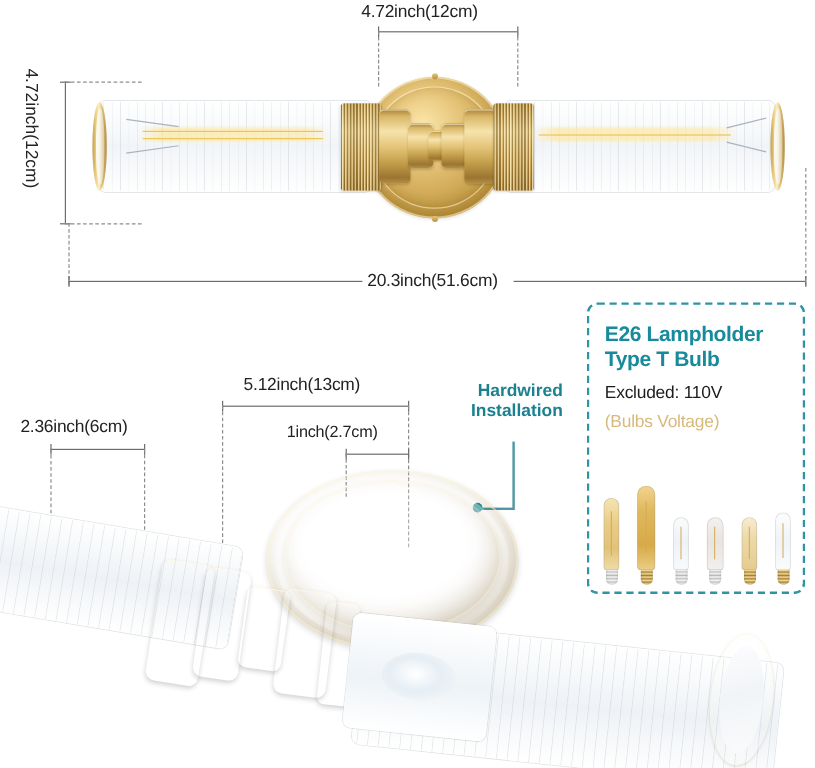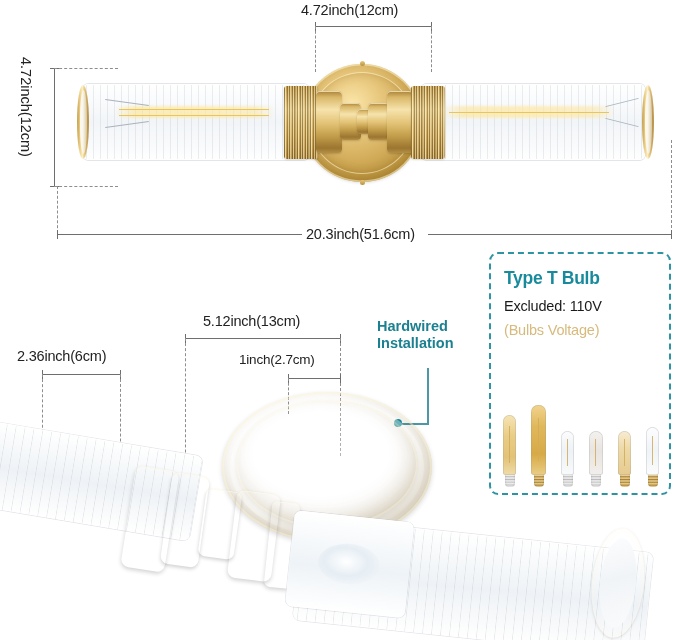--- a/index.html
+++ b/index.html
@@ -86,21 +86,21 @@
   .bulb .glass{width:13px;border-radius:7px 7px 3px 3px;position:relative;}
   .bulb .base{width:10px;height:13px;border-radius:1px 1px 4px 4px;margin-top:-1px;
       background:repeating-linear-gradient(180deg,#cfcfcf 0px,#f2f2f2 1.4px,#b9b9b9 2.8px);
       box-shadow:inset 0 0 2px rgba(0,0,0,.2);}
   .bulb .base.gold{background:repeating-linear-gradient(180deg,#b08b3c 0px,#f0d89b 1.4px,#a87f33 2.8px);}
   .bulb .coil{position:absolute;left:50%;top:18%;width:1px;height:62%;
       transform:translateX(-50%);border-left:1px solid rgba(210,170,90,.85);}
 
   
   #hardwired{position:absolute;left:377px;top:318px;width:92px;}
-  #hardwired .hw-text{color:#1b8090;font-weight:bold;font-size:14.5px;line-height:1.18;text-align:left;}
+  #hardwired .hw-text{color:#1b8090;font-weight:bold;font-size:14.5px;line-height:1.18;text-align:right;}
   .hw-line-v{position:absolute;left:427px;top:368px;width:0;height:57px;border-left:2px solid #4e97a4;}
   .hw-line-h{position:absolute;left:398px;top:423px;width:30px;height:0;border-top:2px solid #4e97a4;}
   .hw-dot{position:absolute;left:394px;top:419px;width:8px;height:8px;border-radius:50%;background:#1a8ca0;}
 
   
   #bottom-fixture{position:absolute;left:-20px;top:398px;width:700px;height:250px;}
   .btube{position:absolute;border-radius:7px;
       background:
         repeating-linear-gradient(90deg, rgba(255,255,255,0) 0px, rgba(255,255,255,0) 4px,
           rgba(168,180,192,0.28) 4.6px, rgba(255,255,255,0) 5.4px, rgba(255,255,255,0) 9px),
@@ -241,20 +241,21 @@
       <div style="position:absolute;left:338px;top:146px;width:62px;height:40px;border-radius:50%;
                   background:radial-gradient(ellipse at 45% 45%,#ffffff 0%,#e6eef4 45%,rgba(230,238,244,0) 80%);
                   transform:rotate(6deg);"></div>
 
       <div class="endring" style="left:612px;top:130px;width:52px;height:110px;transform:rotate(6deg);"></div>
       <div class="endring-hole" style="left:620px;top:140px;width:36px;height:90px;transform:rotate(6deg);"></div>
     </div>
   </div>
 
   <div id="info-box">
+    <div class="info-title">E26 Lampholder</div>
     <div class="info-title">Type T Bulb</div>
     <div class="info-line">Excluded: 110V</div>
     <div class="info-note">(Bulbs Voltage)</div>
 
     <div id="bulb-row">
         <div class="bulb">
           <div class="glass" style="height: 60px; width: 13px; background: linear-gradient(rgb(246, 228, 180) 0%, rgb(233, 205, 134) 35%, rgb(226, 194, 119) 70%, rgb(239, 220, 168) 100%); box-shadow: rgba(150, 150, 150, 0.35) 0px 0px 0px 0.7px inset;">
             <div class="coil"></div>
           </div>
           <div class="base"></div>

